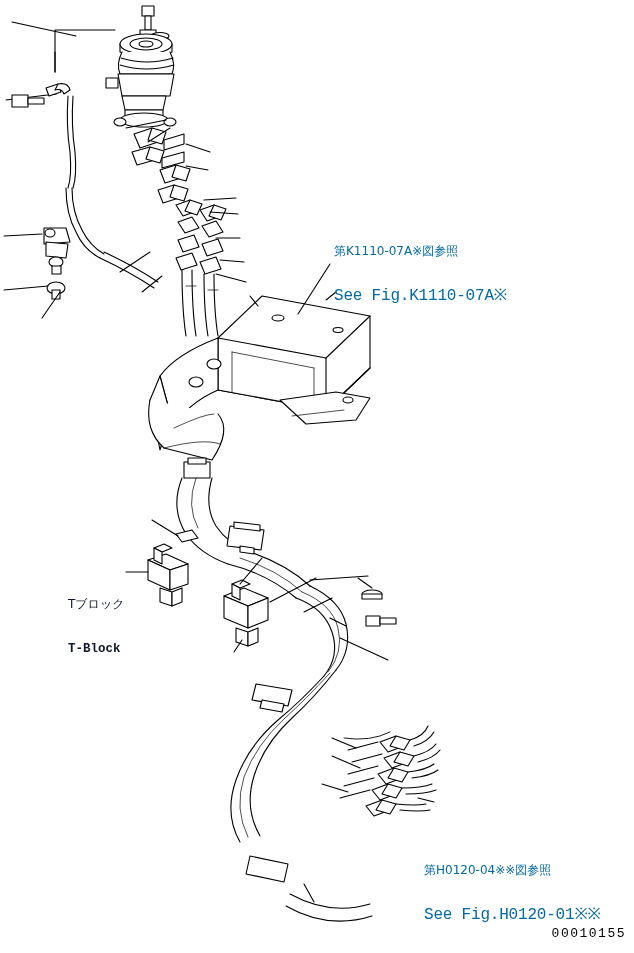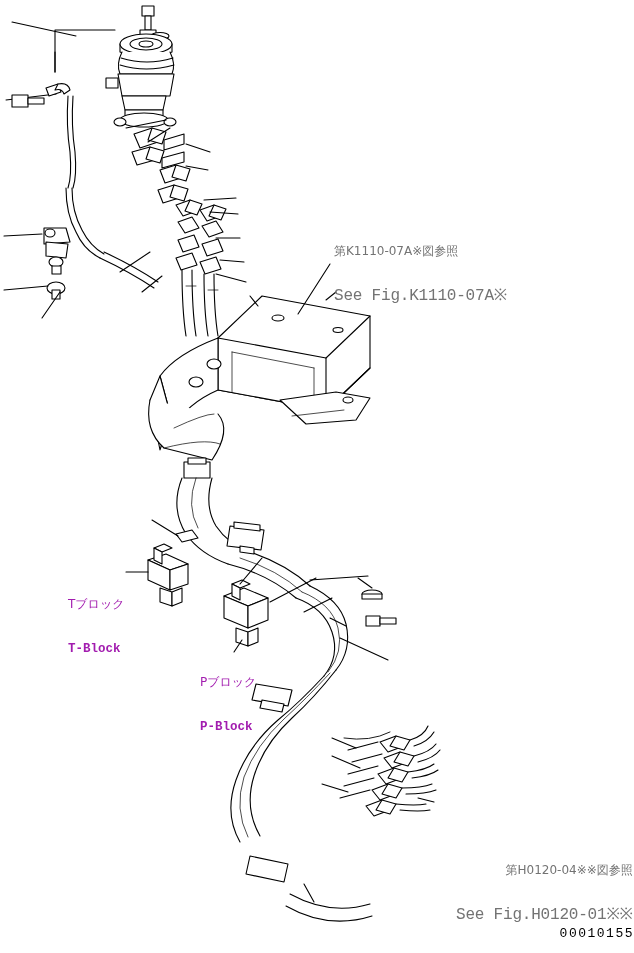--- a/index.html
+++ b/index.html
@@ -22,49 +22,49 @@
     left: 0;
     top: 0;
     width: 634px;
     height: 953px;
   }
   .anno {
     position: absolute;
     font-family: "Liberation Mono", monospace;
     font-size: 12.5px;
     line-height: 15px;
-    color: #737373;
+    color: #0369a1;
     white-space: pre;
     letter-spacing: -0.2px;
   }
   .anno .jp {
     display: block;
     font-family: "DejaVu Sans", sans-serif;
     font-size: 12px;
     letter-spacing: 0px;
   }
   .anno .en {
     display: block;
     font-family: "Liberation Mono", monospace;
     font-size: 16px;
   }
   .partnum {
     position: absolute;
-    right: 0;
+    right: 8px;
     bottom: 12px;
     font-family: "Liberation Mono", monospace;
     font-size: 13px;
     letter-spacing: 1.5px;
     color: #000000;
   }
   .label-block {
     position: absolute;
     font-size: 12.5px;
     line-height: 15px;
-    color: #a21caf;
+    color: #0f172a;
     white-space: pre;
     font-weight: bold;
     font-family: "Liberation Mono", monospace;
   }
   .label-block .jp {
     display: block;
     font-family: "DejaVu Sans", sans-serif;
     font-size: 12px;
     font-weight: normal;
   }
@@ -343,30 +343,26 @@
 
     </g>
   </svg>
 
   <div class="anno" style="left:334px; top:214px;">
     <span class="jp">第K1110-07A※図参照</span>
     <span class="en">See Fig.K1110-07A※</span>
   </div>
 
 
-  <div class="anno" style="left:456px; top:833px;text-align:right;">
+  <div class="anno" style="left:424px; top:833px;">
     <span class="jp">第H0120-04※※図参照</span>
     <span class="en">See Fig.H0120-01※※</span>
   </div>
 
   <div class="label-block" style="left:68px; top:567px;">
     <span class="jp">Tブロック</span>
     <span class="en">T-Block</span>
   </div>
 
-  <div class="label-block" style="left:200px; top:645px;">
-    <span class="jp">Pブロック</span>
-    <span class="en">P-Block</span>
-  </div>
 
   <div class="partnum">00010155</div>
 
 </div>
 
 </body></html>

